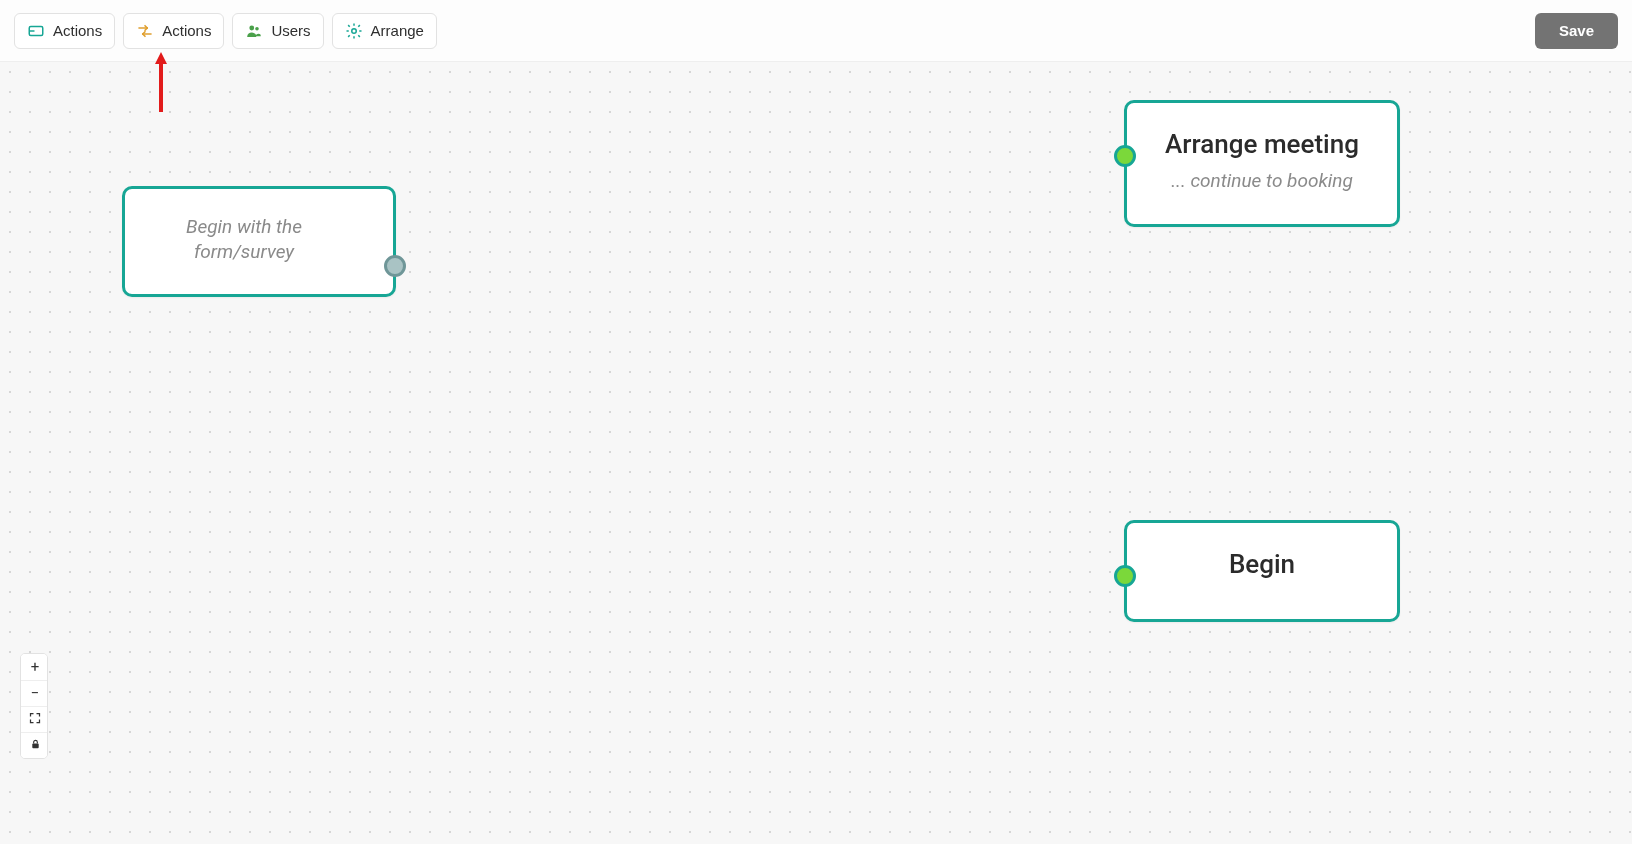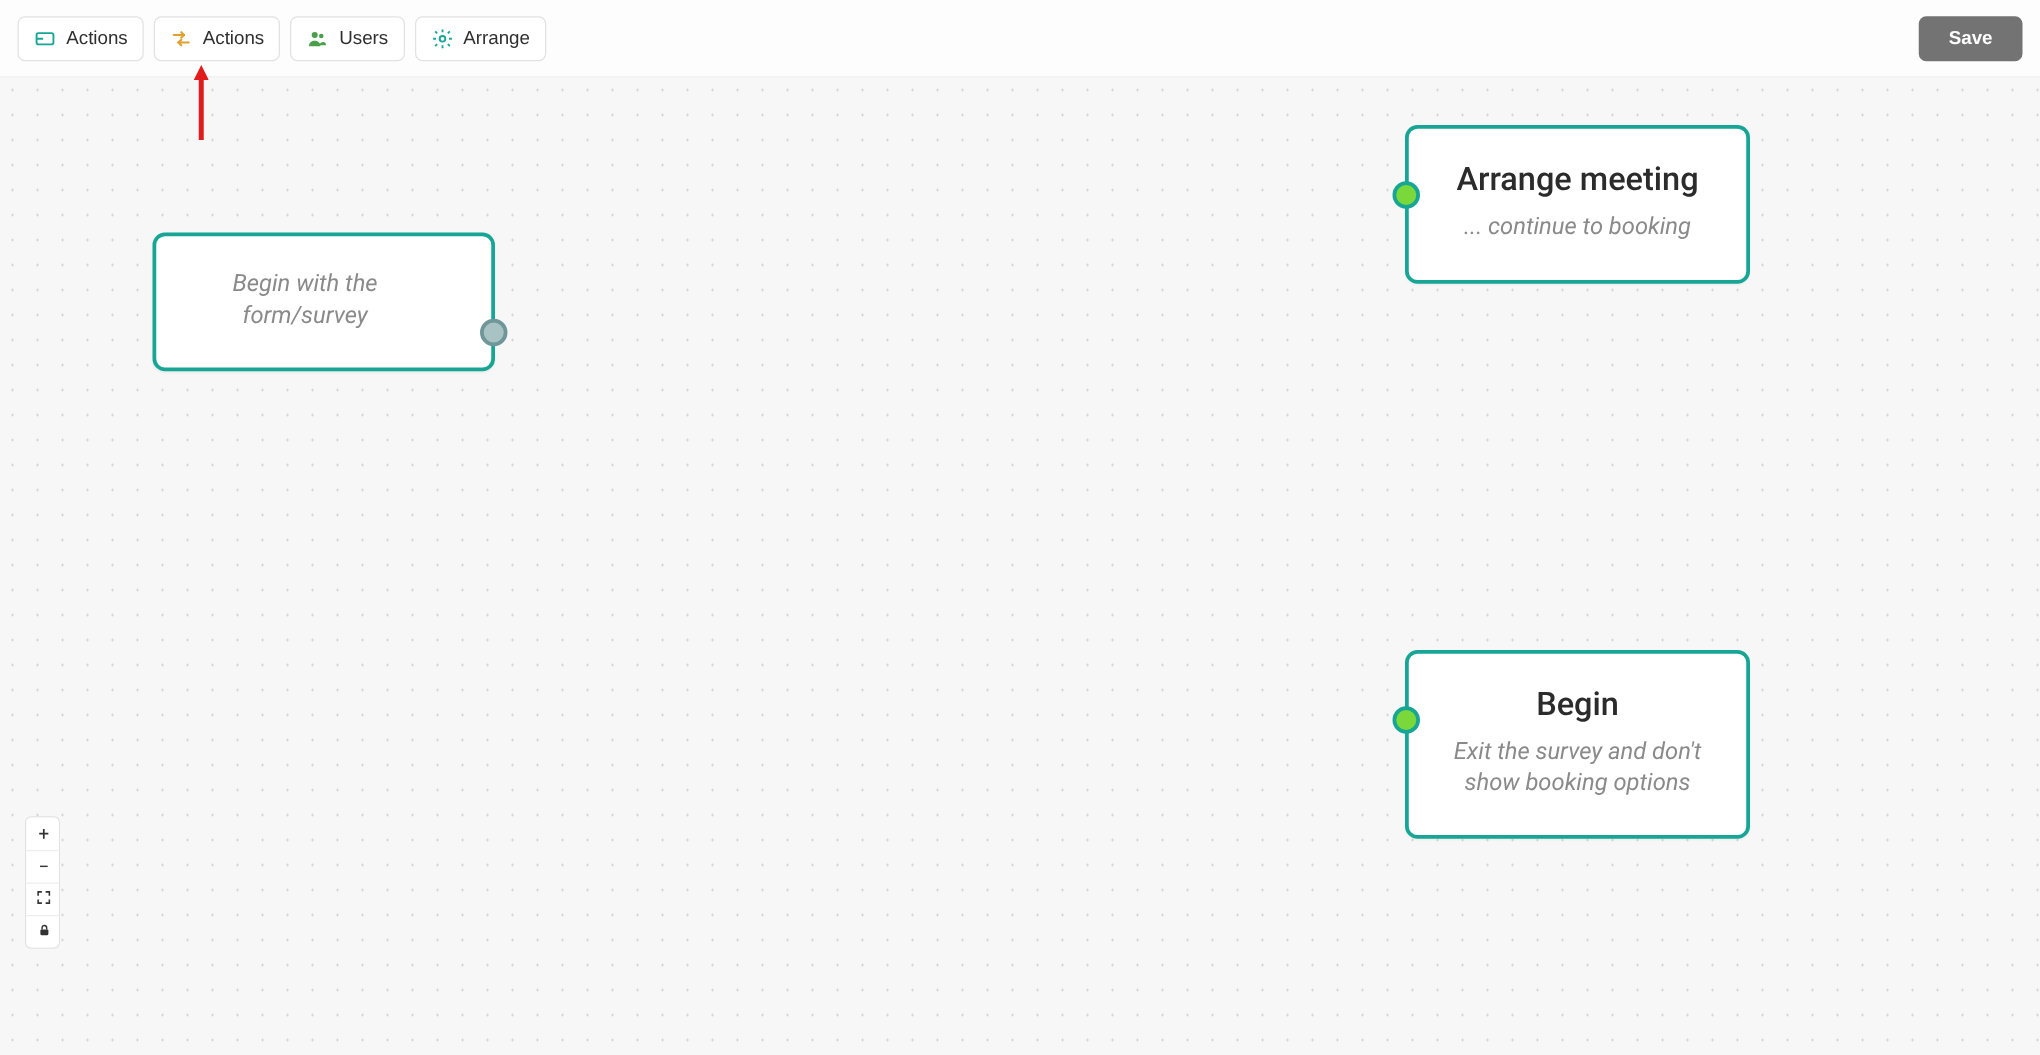--- a/index.html
+++ b/index.html
@@ -189,21 +189,20 @@
 </div>
 
 <div class="node" style="left:1124px; top:100px; width:276px;">
   <div class="title">Arrange meeting</div>
   <div class="sub">... continue to booking</div>
   <div class="port left green" style="top:42px;"></div>
 </div>
 
 <div class="node" style="left:1124px; top:520px; width:276px;">
   <div class="title">Begin</div>
-  <div class="sub">Exit the survey and don't show booking options</div>
   <div class="port left green" style="top:42px;"></div>
 </div>
 
 <div class="zoom">
   <div class="zbtn">
     <span>+</span>
   </div>
   <div class="zbtn">
     <span>−</span>
   </div>

